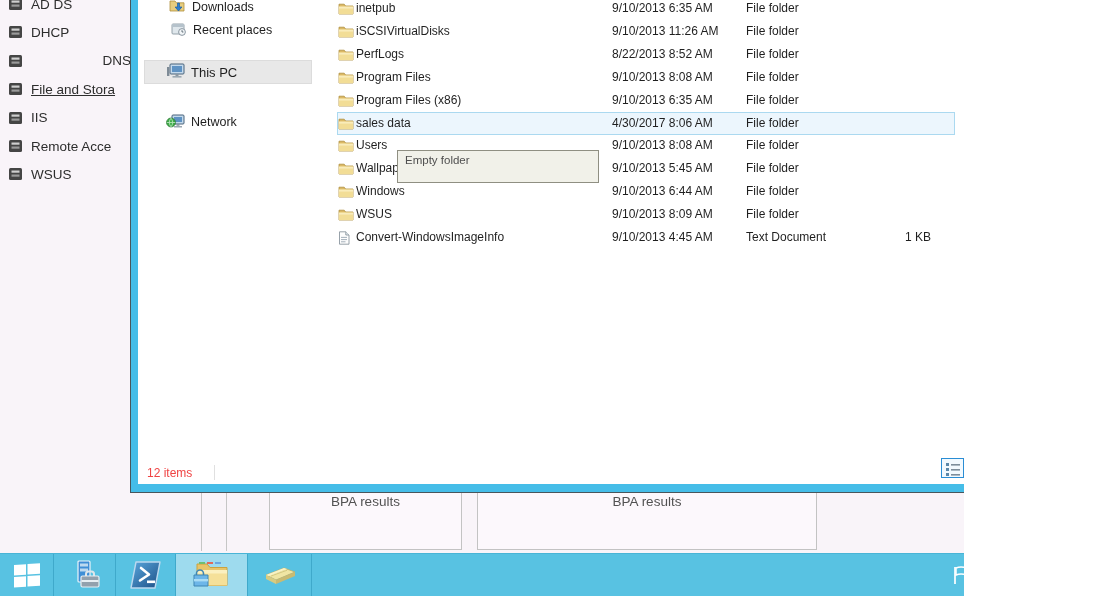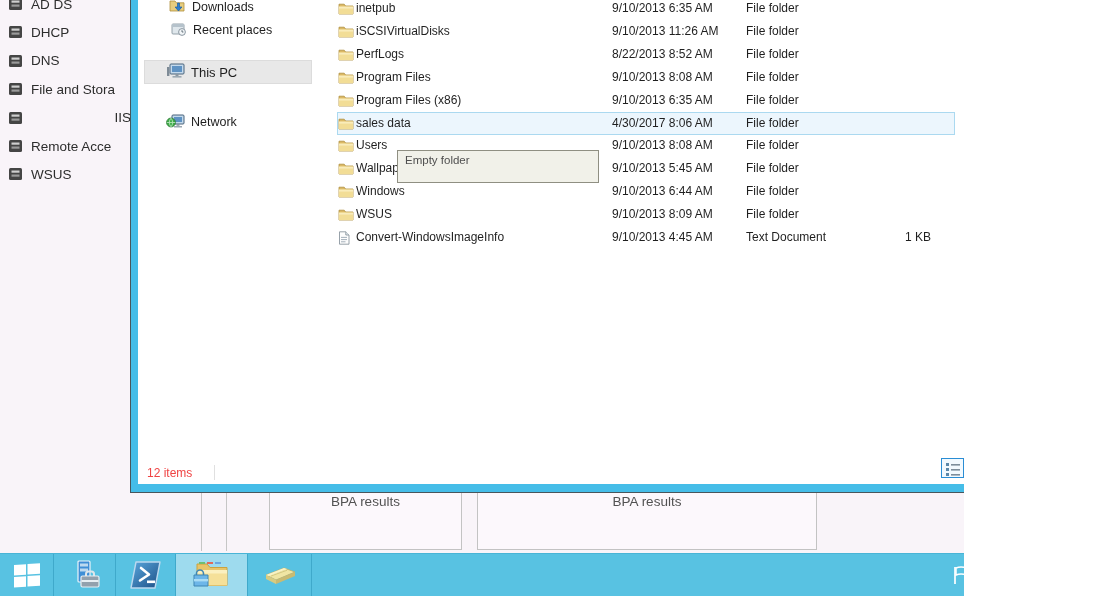--- a/index.html
+++ b/index.html
@@ -89,37 +89,37 @@
         <span>AD DS</span>
       </div>
       <div class="sm-item" style="top: 21.4px;">
         <span class="ric"><svg width="15" height="14" viewBox="0 0 15 14">
             <rect x="1" y="1" width="13" height="12" rx="1.5" fill="#454545"></rect>
             <rect x="3.5" y="3.5" width="8" height="2.2" fill="#cfcfcf"></rect>
             <rect x="3.5" y="7.5" width="8" height="2.2" fill="#9a9a9a"></rect>
           </svg></span>
         <span>DHCP</span>
       </div>
-      <div class="sm-item" style="top: 49.8px;">
+      <div class="sm-item" style="top: 49.8px; justify-content: space-between;">
         <span class="ric"><svg width="15" height="14" viewBox="0 0 15 14">
             <rect x="1" y="1" width="13" height="12" rx="1.5" fill="#454545"></rect>
             <rect x="3.5" y="3.5" width="8" height="2.2" fill="#cfcfcf"></rect>
             <rect x="3.5" y="7.5" width="8" height="2.2" fill="#9a9a9a"></rect>
           </svg></span>
         <span>DNS</span>
       </div>
-      <div class="sm-item" style="top: 78.2px;">
+      <div class="sm-item" style="top: 78.2px; text-decoration: underline;">
         <span class="ric"><svg width="15" height="14" viewBox="0 0 15 14">
             <rect x="1" y="1" width="13" height="12" rx="1.5" fill="#454545"></rect>
             <rect x="3.5" y="3.5" width="8" height="2.2" fill="#cfcfcf"></rect>
             <rect x="3.5" y="7.5" width="8" height="2.2" fill="#9a9a9a"></rect>
           </svg></span>
         <span>File and Stora</span>
       </div>
-      <div class="sm-item" style="top: 106.6px; justify-content: space-between;">
+      <div class="sm-item" style="top: 106.6px;">
         <span class="ric"><svg width="15" height="14" viewBox="0 0 15 14">
             <rect x="1" y="1" width="13" height="12" rx="1.5" fill="#454545"></rect>
             <rect x="3.5" y="3.5" width="8" height="2.2" fill="#cfcfcf"></rect>
             <rect x="3.5" y="7.5" width="8" height="2.2" fill="#9a9a9a"></rect>
           </svg></span>
         <span>IIS</span>
       </div>
       <div class="sm-item" style="top: 135px;">
         <span class="ric"><svg width="15" height="14" viewBox="0 0 15 14">
             <rect x="1" y="1" width="13" height="12" rx="1.5" fill="#454545"></rect>

